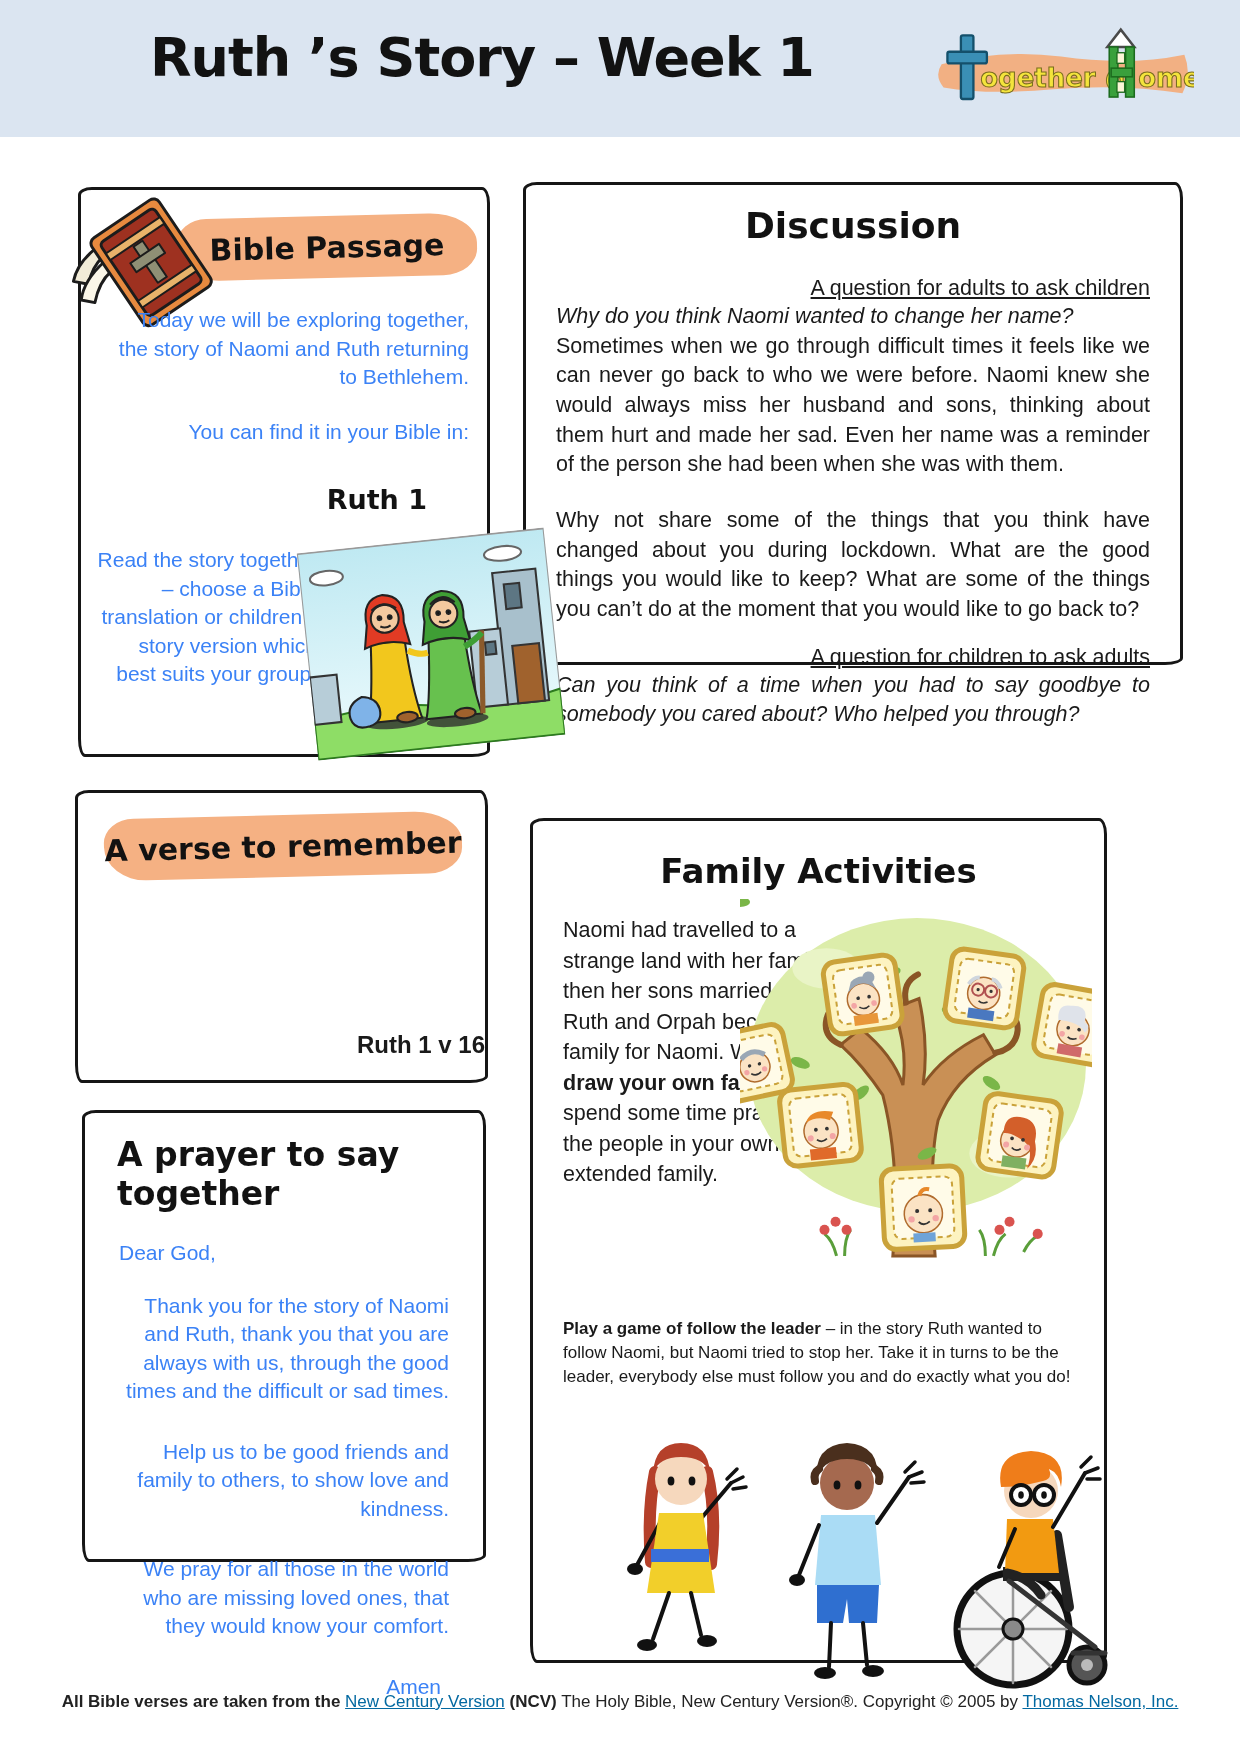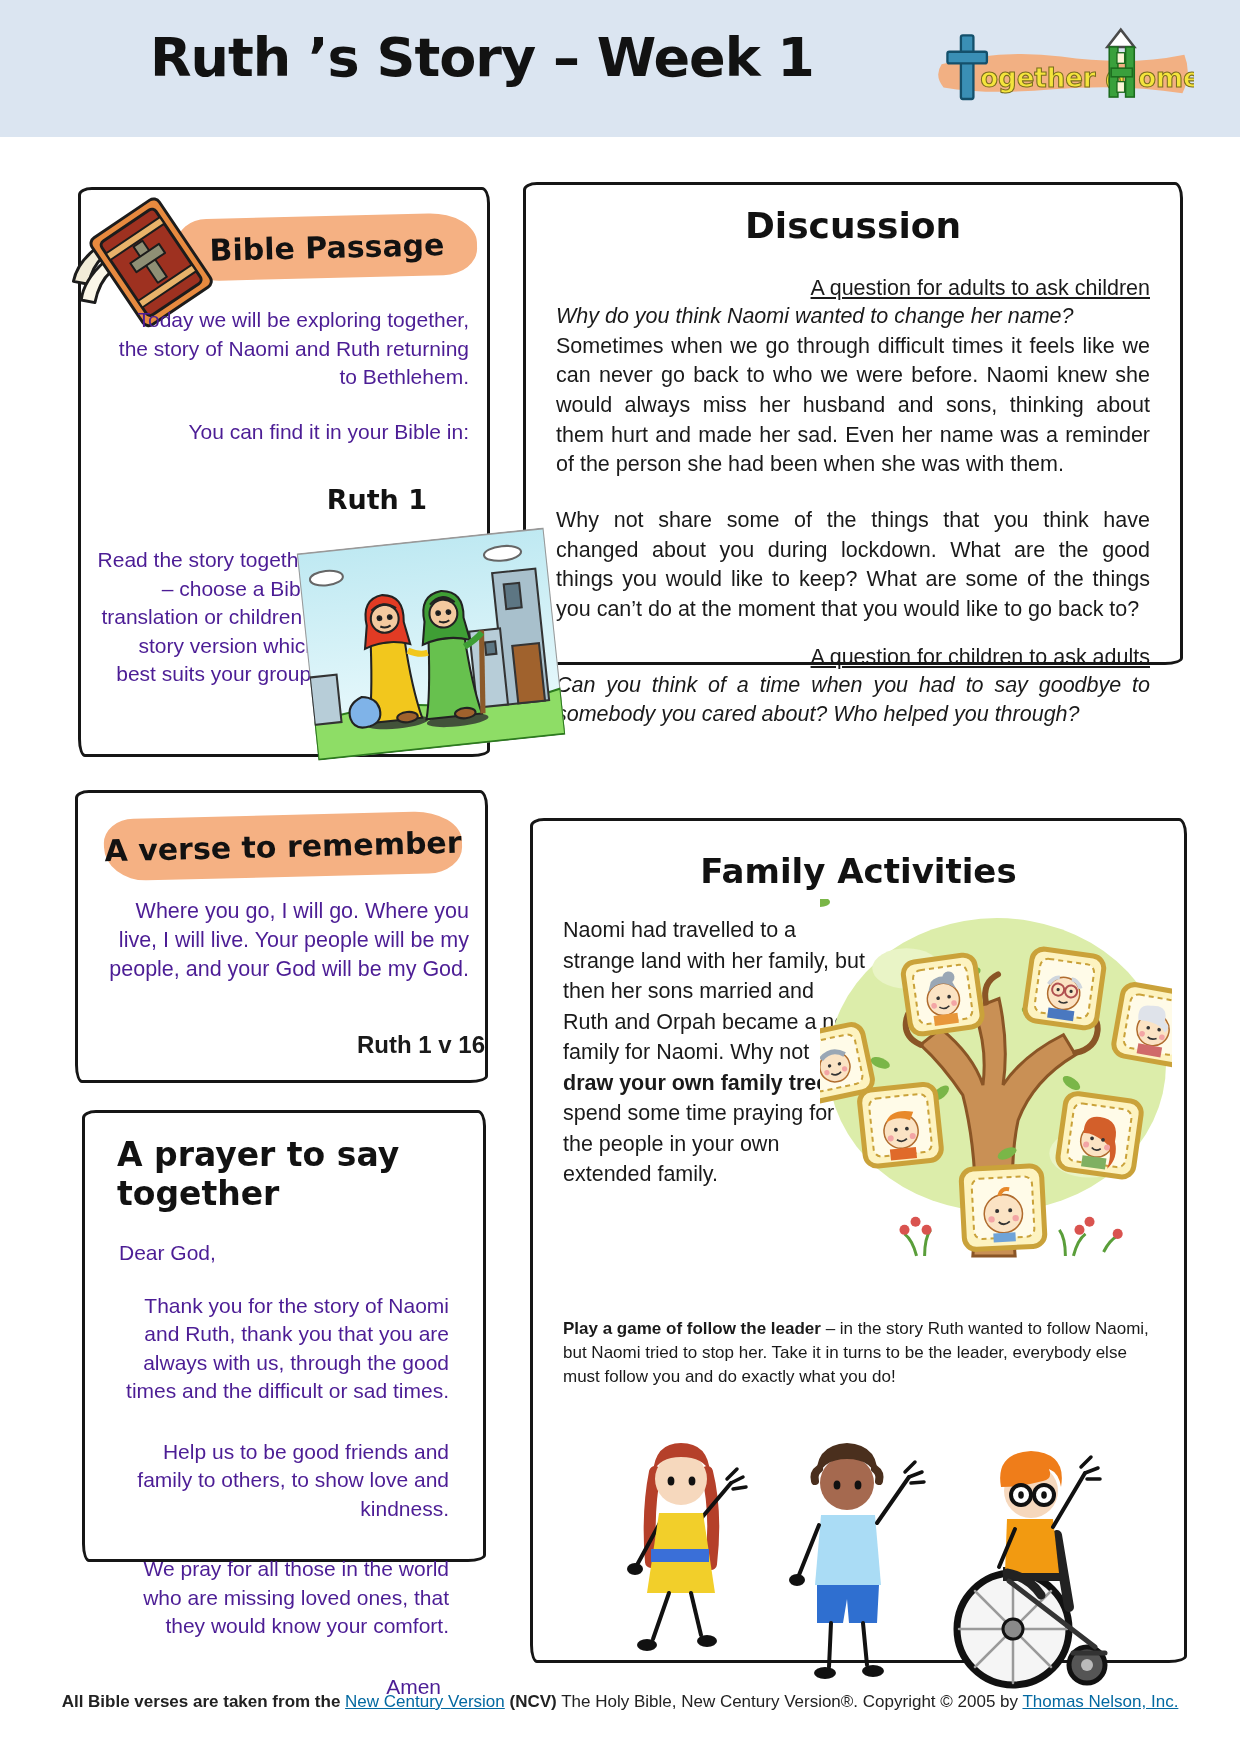--- a/index.html
+++ b/index.html
@@ -9,21 +9,21 @@
   .band{position:absolute;left:0;top:0;width:1240px;height:137px;background:#dbe5f1;}
   .page-title{position:absolute;left:150px;top:26px;font-family:"DejaVu Sans",sans-serif;
         font-weight:800;font-size:54px;letter-spacing:-1px;color:#121212;}
   .logo{position:absolute;left:932px;top:24px;width:262px;height:96px;}
   
   .sketch{position:absolute;background:#fff;border:3px solid #161616;
         border-radius:14px 8px 18px 7px / 8px 16px 7px 18px;box-sizing:border-box;}
   .banner{position:absolute;background:#f5b183;display:flex;align-items:center;justify-content:center;
         border-radius:30px 48px 34px 42px / 24px 30px 26px 34px;transform:rotate(-1.4deg);}
   .comic{font-family:"DejaVu Sans",sans-serif;font-weight:800;color:#121212;}
-  .bt{font-size:21px;line-height:1.36;color:#4c1d95;}
+  .bt{font-size:21px;line-height:1.36;color:#3b82f6;}
   .center{text-align:right;} .justify{text-align:justify;} .it{font-style:italic;}
   .u{text-decoration:underline;} .b{font-weight:bold;}
   .abs{position:absolute;}
   
   #box-bible{left:78px;top:187px;width:412px;height:570px;}
   .bp-banner{left:96px;top:26px;width:300px;height:62px;font-size:30px;}
   .book-illus{position:absolute;left:-18px;top:-16px;width:168px;height:158px;}
   .bp-p1{left:22px;right:18px;top:116px;}
   .bp-p2{left:22px;right:18px;top:228px;}
   .bp-ref{left:0;right:60px;top:294px;font-size:27px;}
@@ -41,21 +41,21 @@
   .vr-banner{left:26px;top:22px;width:358px;height:62px;font-size:30px;}
   .vr-text{left:20px;right:16px;top:104px;font-size:21.5px;}
   .vr-ref{left:0;right:0;top:238px;font-size:24px;font-weight:bold;}
   
   #box-prayer{left:82px;top:1110px;width:404px;height:452px;padding:18px 28px;box-sizing:border-box;}
   .pr-title{font-size:33px;margin:4px 0 26px 4px;}
   .pr-dear{margin:0 0 24px 6px;}
   .pr-p{margin:0 6px 32px;}
   .pr-amen{text-align:right;margin:10px 14px 0 0;}
   
-  #box-family{left:530px;top:818px;width:657px;height:845px;padding:14px 30px;box-sizing:border-box;}
+  #box-family{left:530px;top:818px;width:577px;height:845px;padding:14px 30px;box-sizing:border-box;}
   .fam-title{text-align:center;font-size:34px;margin:16px 0 24px;}
   .fam-row{position:relative;height:372px;}
   .fam-text{width:302px;font-size:21.5px;line-height:1.42;}
   .tree-illus{position:absolute;right:-18px;top:-16px;width:352px;height:368px;}
   .fam-game{margin-top:30px;font-size:17px;line-height:1.42;}
   .kids-illus{position:absolute;left:62px;top:596px;width:540px;height:282px;z-index:6;}
   
   .footer{position:absolute;left:0;top:1692px;width:1240px;text-align:center;font-size:17px;color:#222;}
   .footer a{color:#0369a1;}
 </style>
@@ -167,21 +167,20 @@
     <div class="disc-p justify">Why not share some of the things that you think have changed about you during lockdown.  What are the good things you would like to keep? What are some of the things you can’t do at the moment that you would like to go back to?</div>
     <div class="gap18"></div>
     <div class="q-head center"><span class="u">A question for children to ask adults</span></div>
     <div class="disc-p it justify">Can you think of a time when you had to say goodbye to somebody you cared about? Who helped you through?</div>
   </div>
 
   <div class="sketch" id="box-verse">
     <div class="banner vr-banner">
       <span class="comic">A verse to remember</span>
     </div>
-    <div class="abs bt center vr-text">Where you go, I will go. Where you live, I will live. Your people will be my people, and your God will be my God.</div>
     <div class="abs center vr-ref">Ruth 1 v 16</div>
   </div>
 
   <div class="sketch" id="box-prayer">
     <div class="comic pr-title">A prayer to say together</div>
     <div class="bt pr-dear">Dear God,</div>
     <div class="bt center pr-p">Thank you for the story of Naomi and Ruth, thank you that you are always with us, through the good times and the difficult or sad times.</div>
     <div class="bt center pr-p">Help us to be good friends and family to others, to show love and kindness.</div>
     <div class="bt center pr-p">We pray for all those in the world who are missing loved ones, that they would know your comfort.</div>
     <div class="bt pr-amen">Amen</div>

